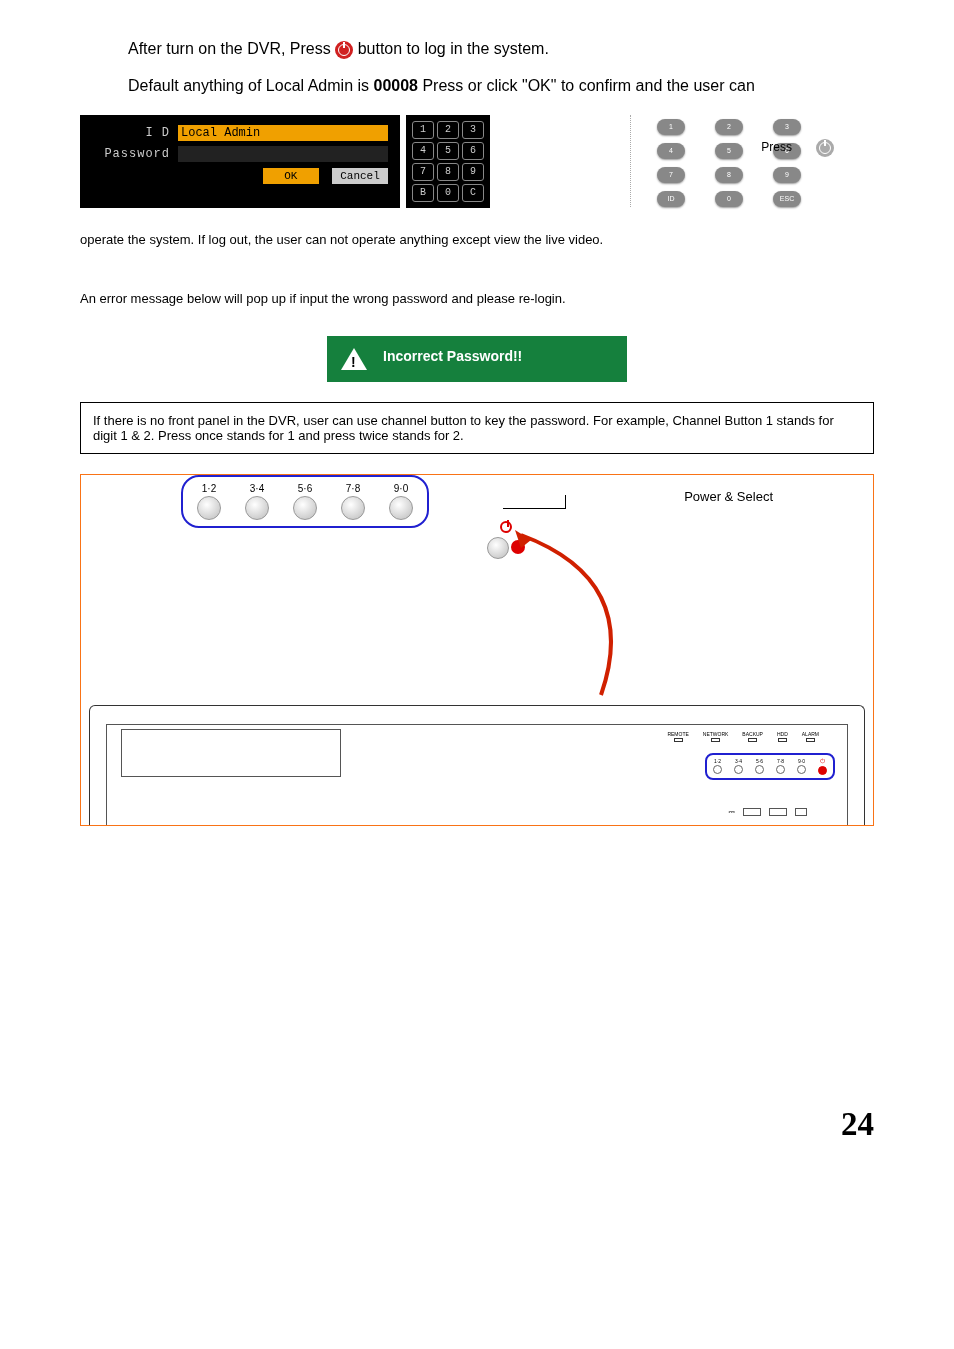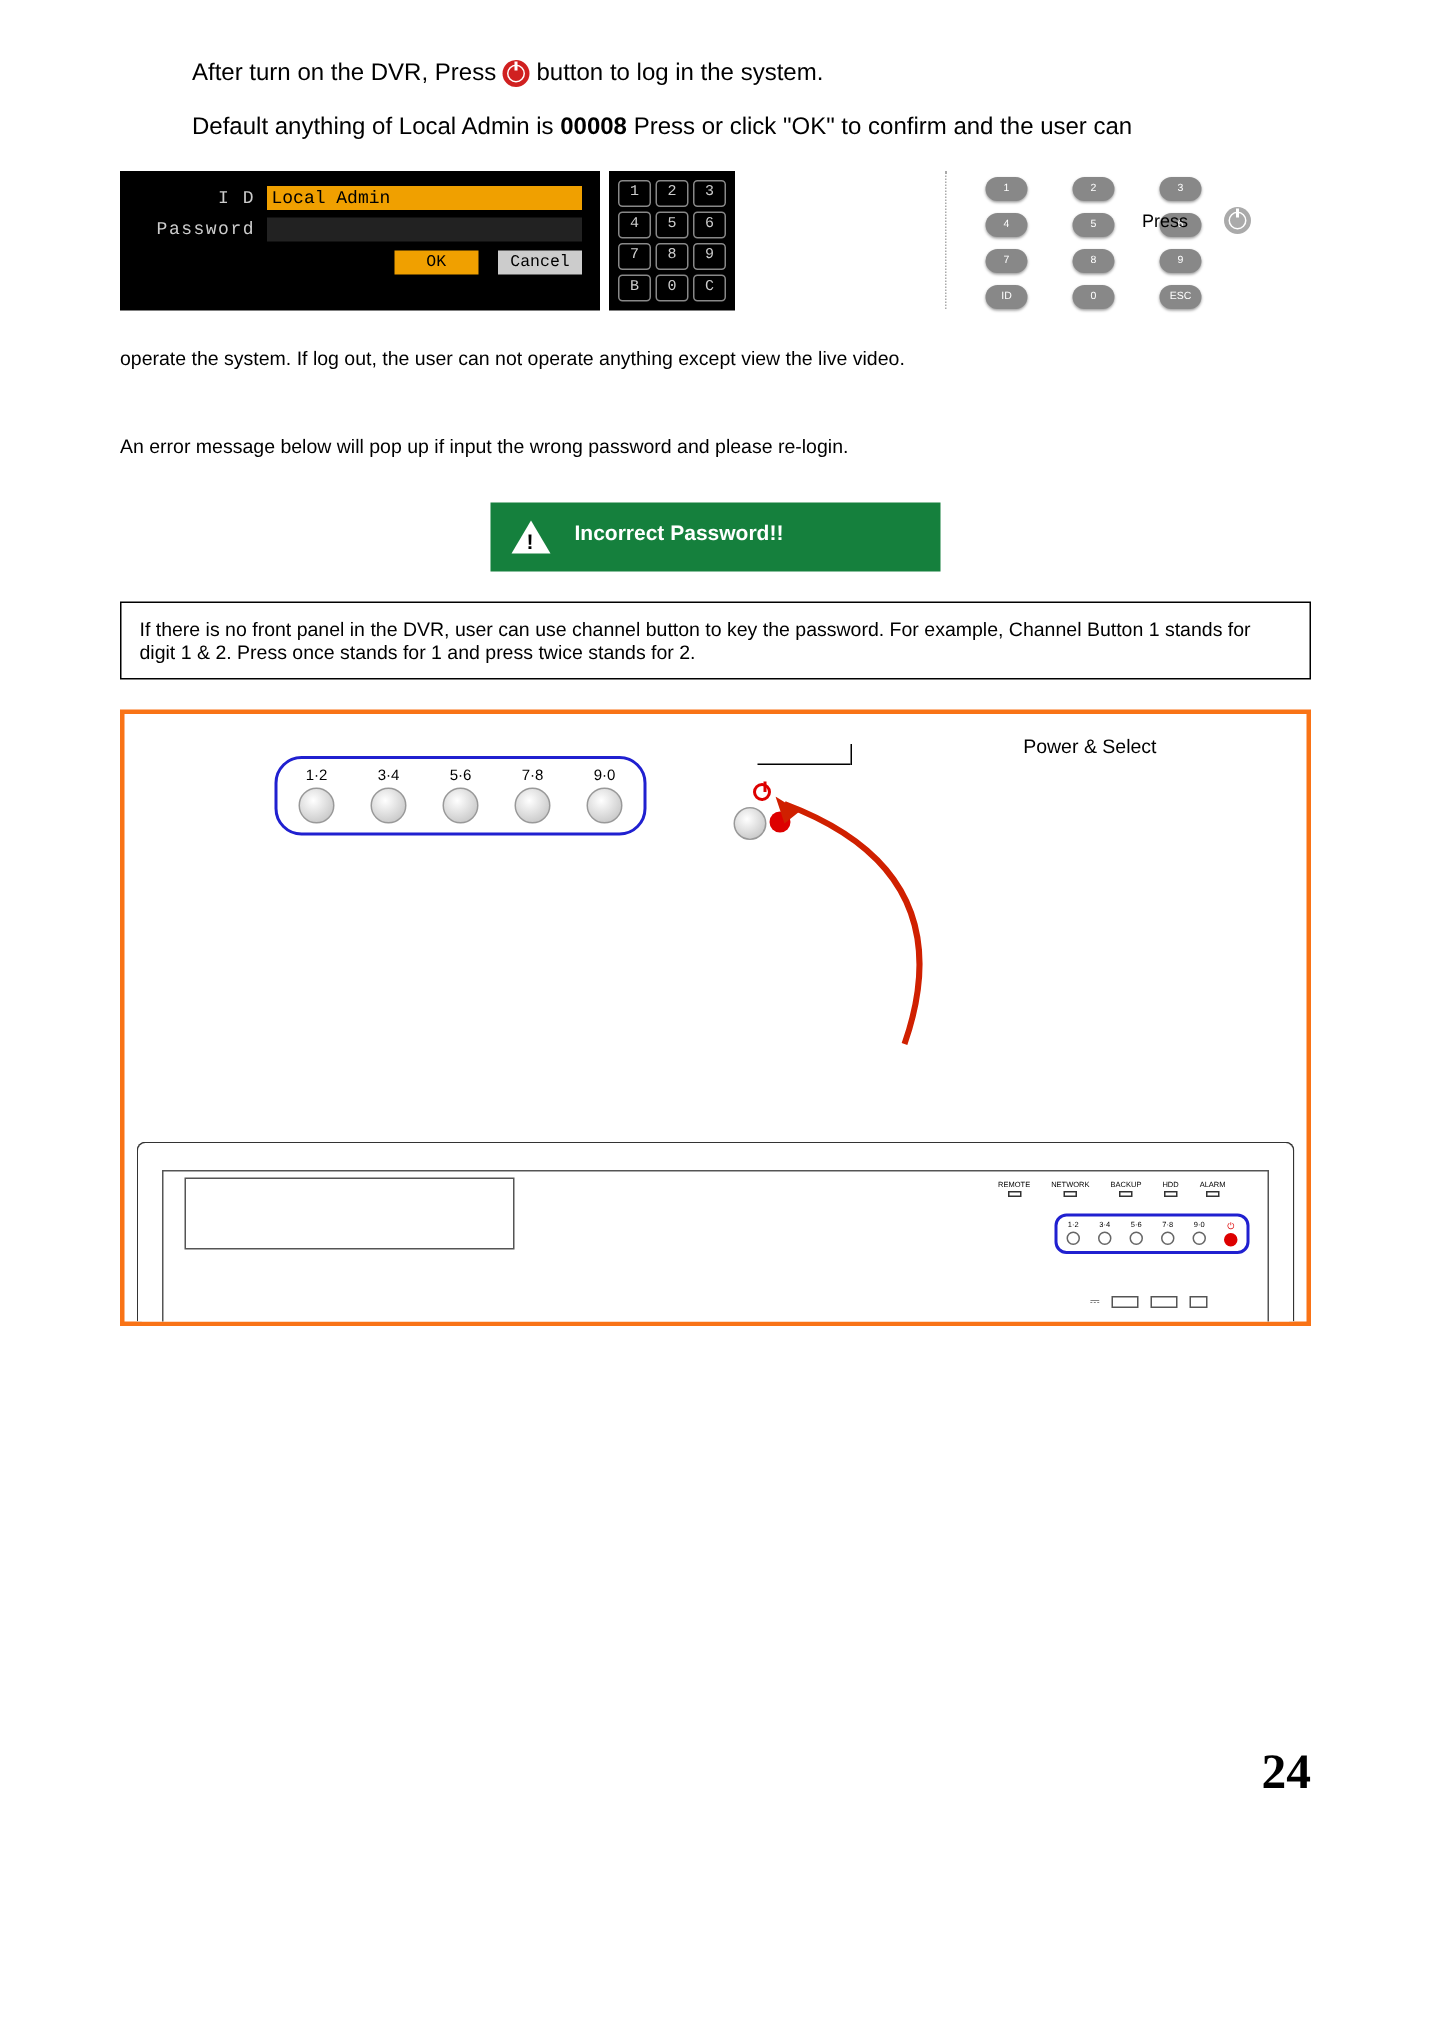--- a/index.html
+++ b/index.html
@@ -140,26 +140,26 @@
     color: #000;
     font-size: 14px;
     font-weight: bold;
   }
   .note-box {
     border: 1px solid #000;
     padding: 10px 12px;
     font-size: 13px;
   }
   .diagram {
-    border: 3px solid #f97316;
+    border: 1px solid #f97316;
     margin-top: 20px;
     background: #fff;
-    padding: 28px 20px 0 20px;
+    padding: 0 20px 0 20px;
     position: relative;
-    height: 411px;
+    height: 352px;
   }
   .front-remote-strip {
     border: 2px solid #2020d0;
     border-radius: 18px;
     padding: 6px 14px;
     display: flex;
     gap: 24px;
     width: fit-content;
     margin-left: 80px;
   }

